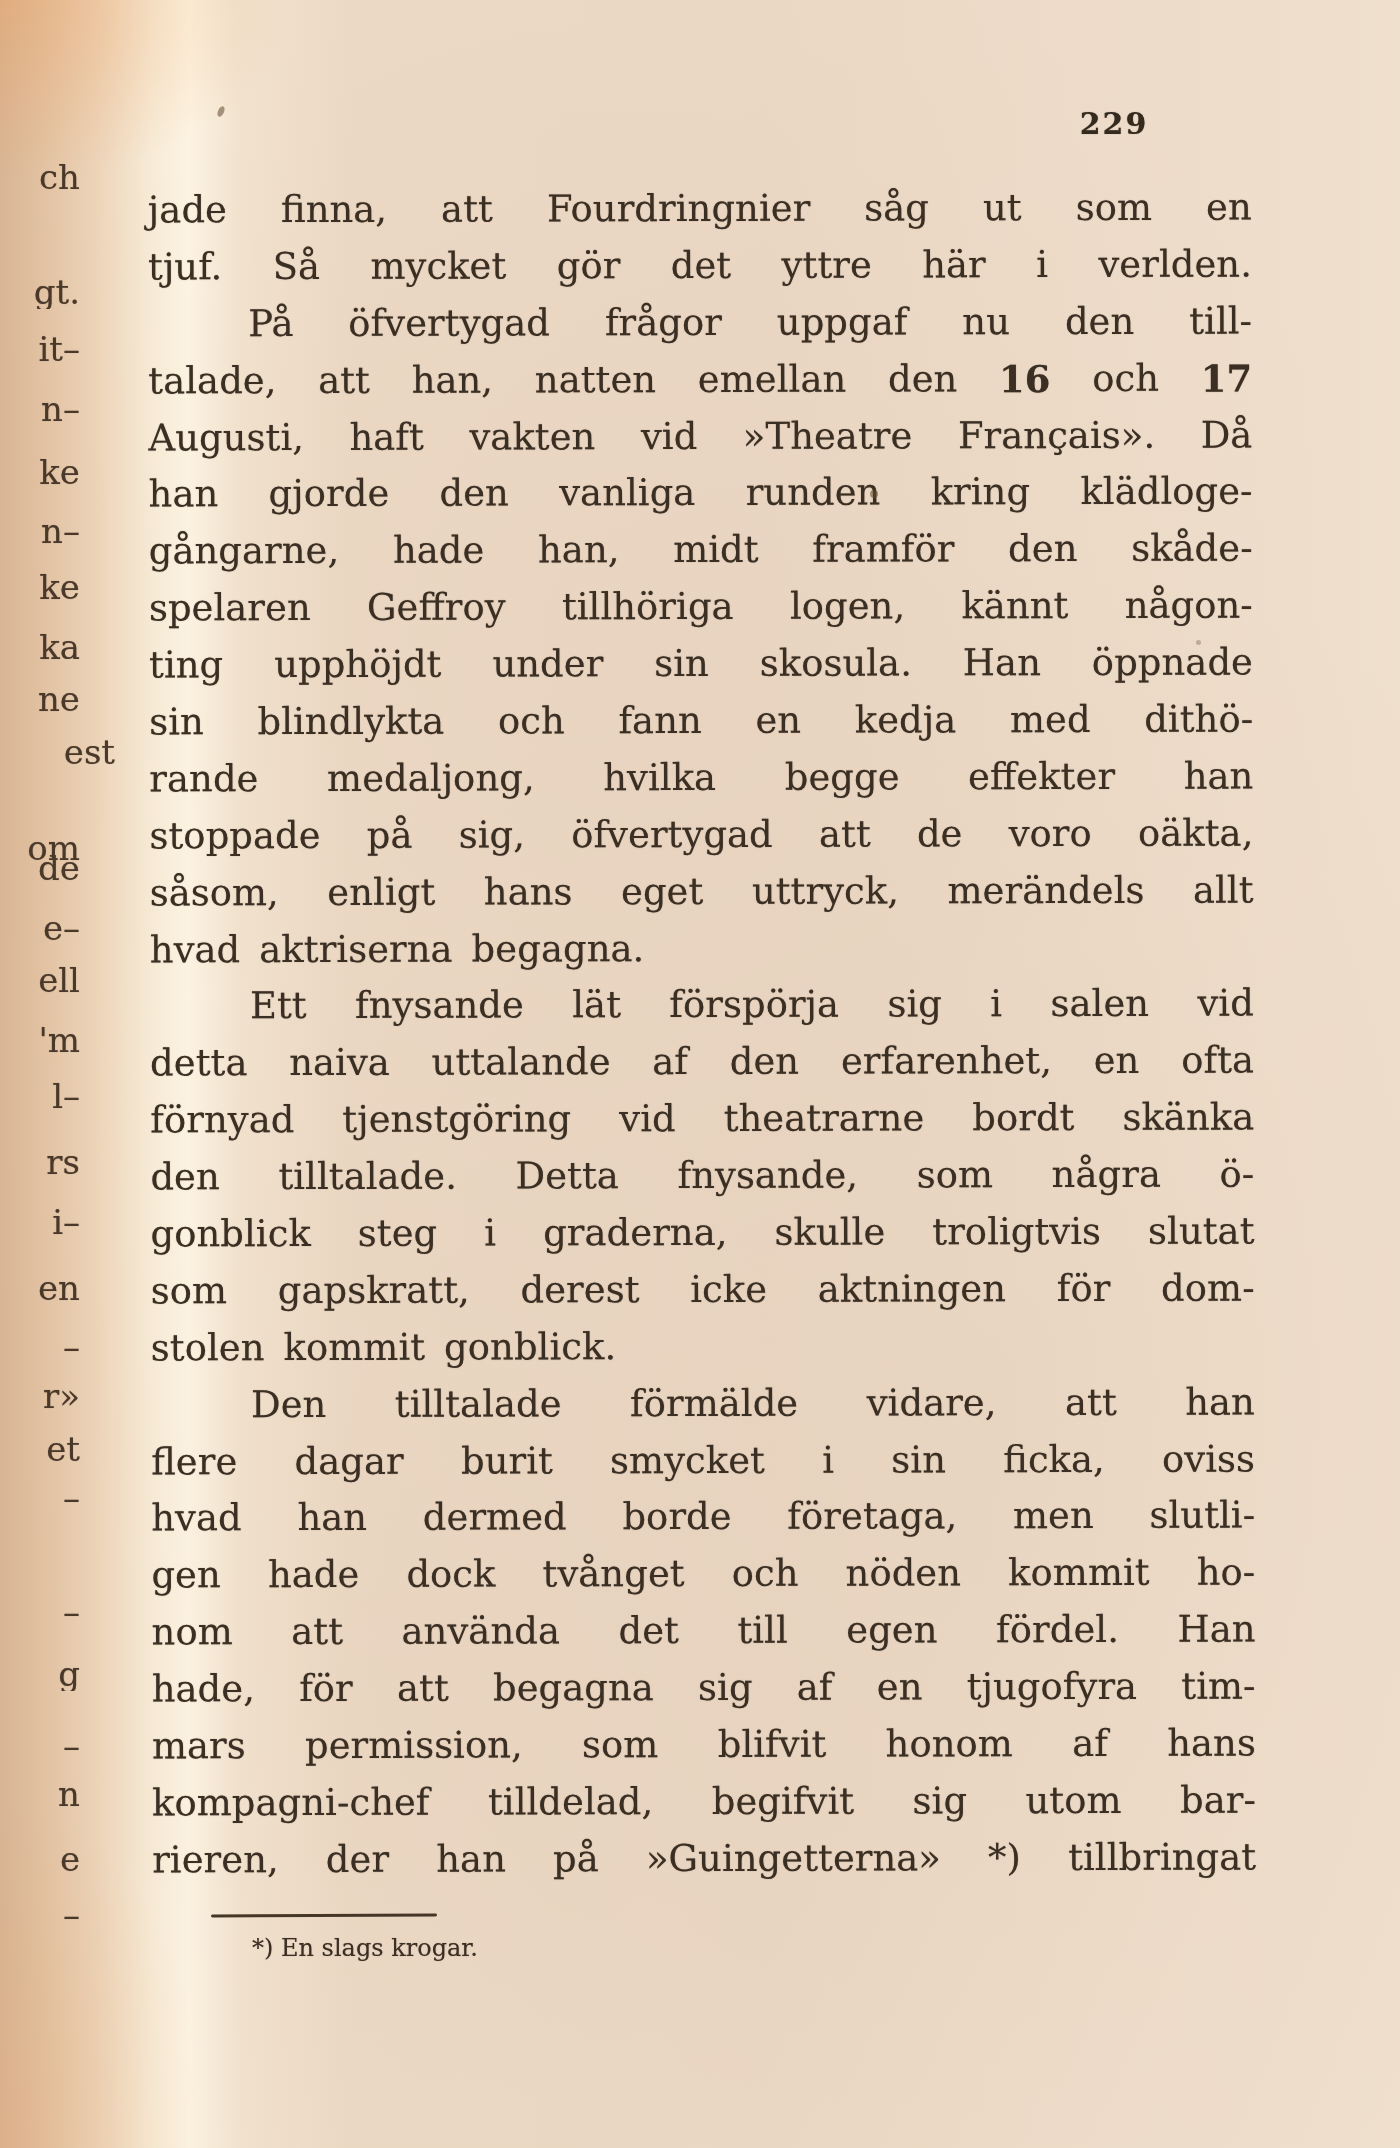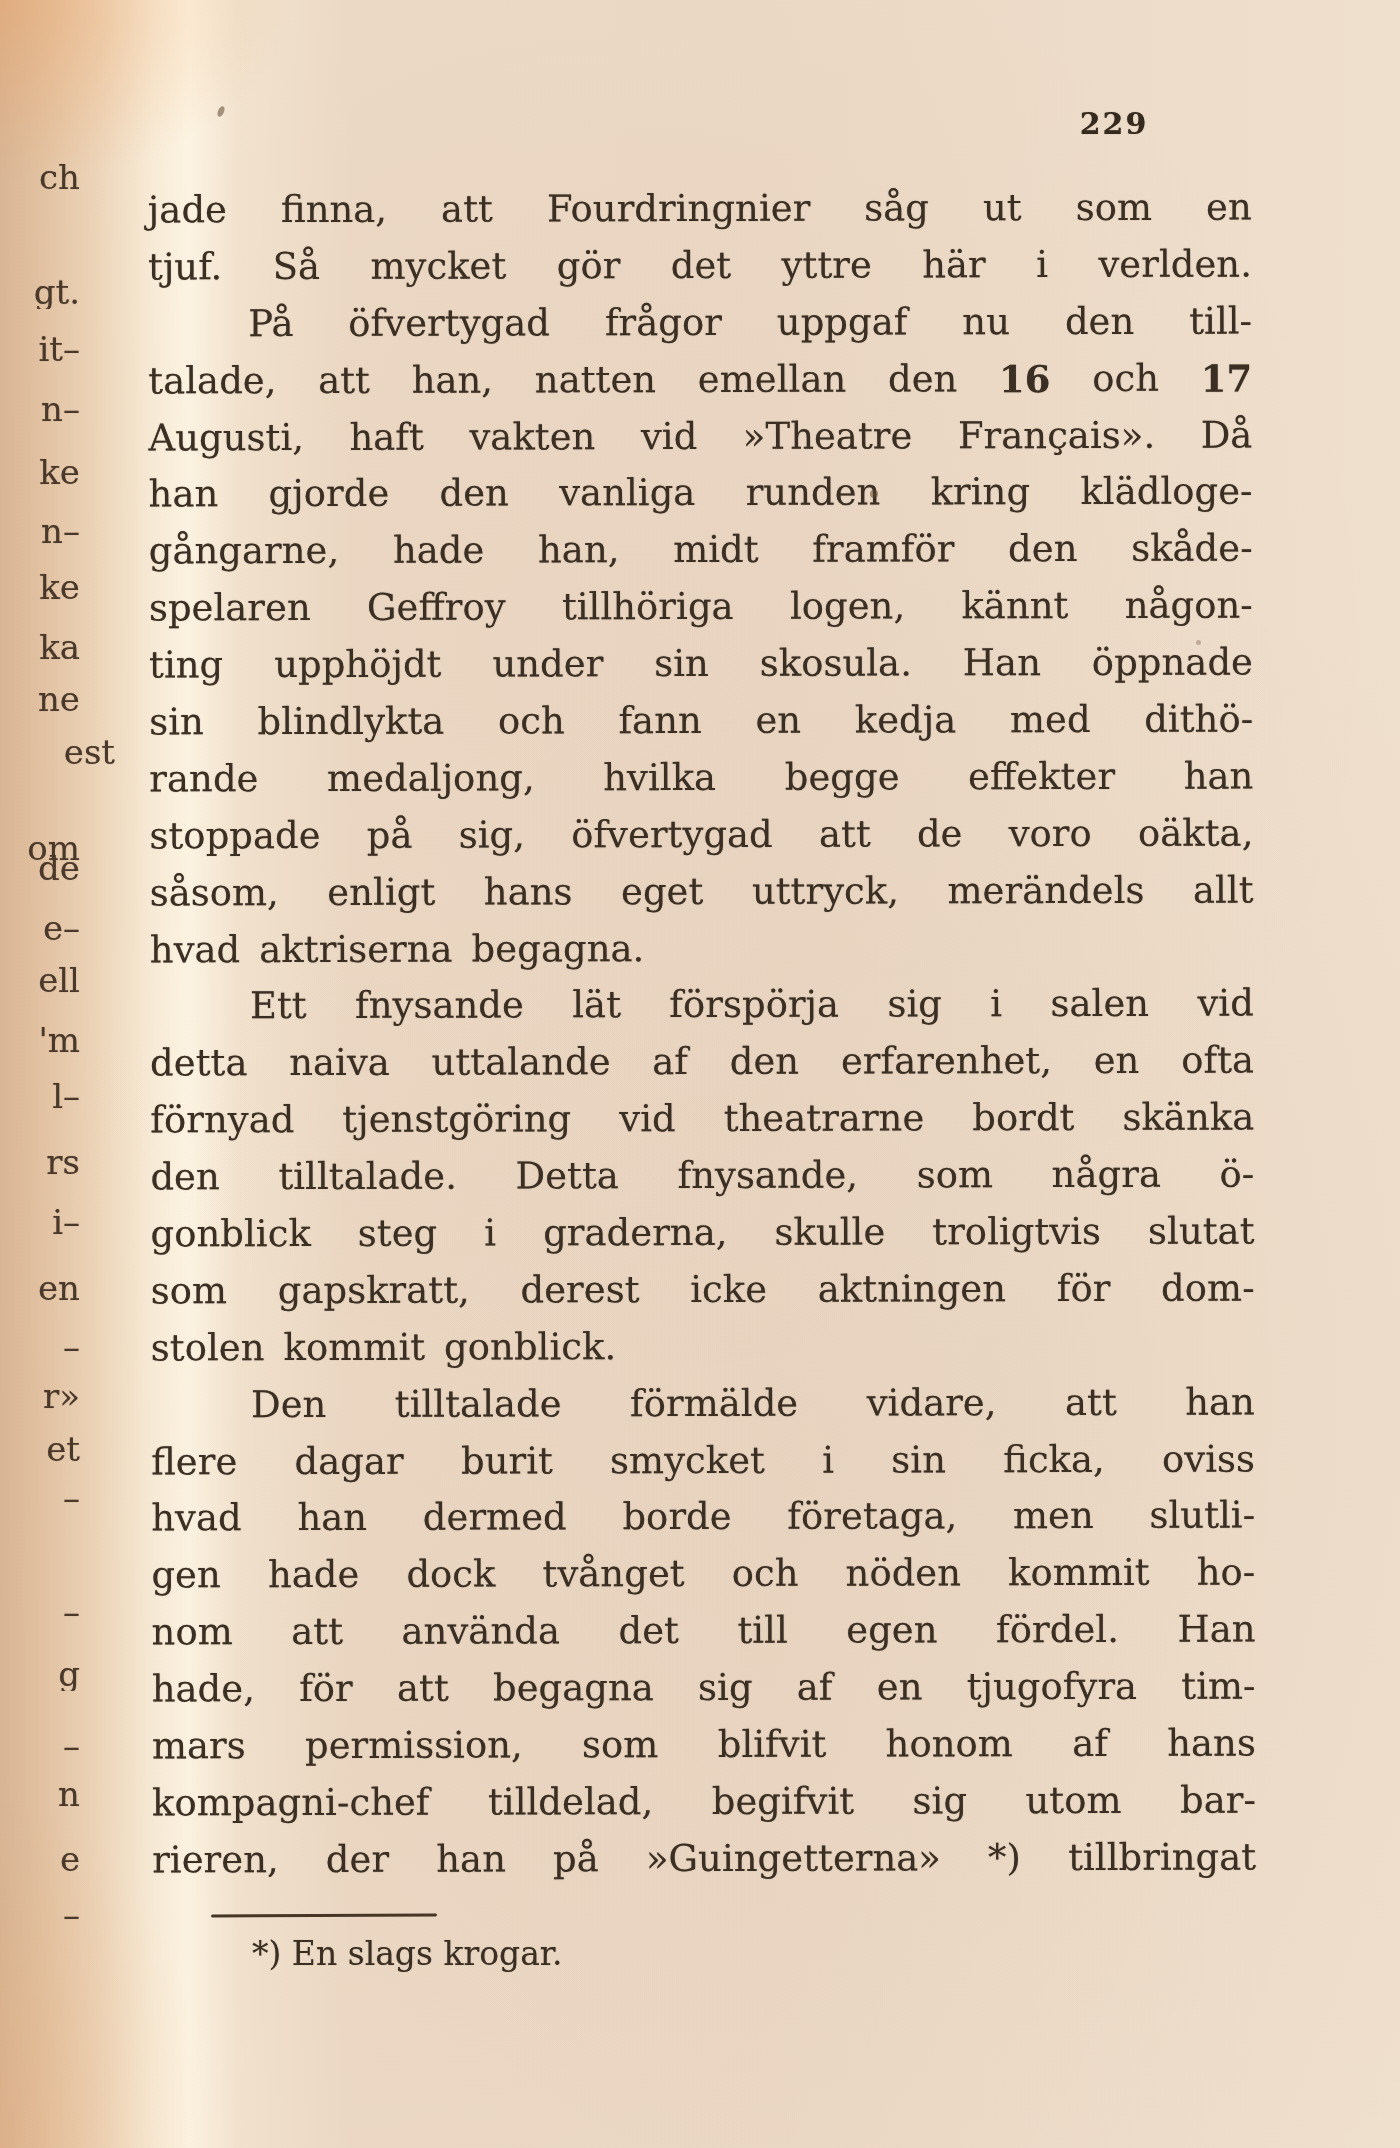--- a/index.html
+++ b/index.html
@@ -48,21 +48,21 @@
   .line.j{justify-content:space-between;}
   .line:not(.j){gap:19px;}
   .line.ind{padding-left:100px;}
   .line b{font-weight:bold;}
   .footnote-rule{
     position:absolute;left:211px;top:1914px;width:226px;height:3px;
     background:#463626;transform:rotate(-0.3deg);border-radius:2px;
   }
   .footnote{
     position:absolute;left:252px;top:1934px;
-    font-size:33px;color:#3b2f23;
+    font-size:24px;color:#3b2f23;
     text-shadow:0 0 1px rgba(59,47,35,.45);
     white-space:nowrap;
   }
   .speck{position:absolute;background:rgba(96,72,48,.55);border-radius:50%;}
   .speck1{left:218px;top:106px;width:6px;height:11px;transform:rotate(25deg);}
   .speck2{left:870px;top:490px;width:8px;height:8px;}
   .speck3{left:1196px;top:640px;width:5px;height:5px;opacity:.6;}
 </style>
 </head>
 <body>

